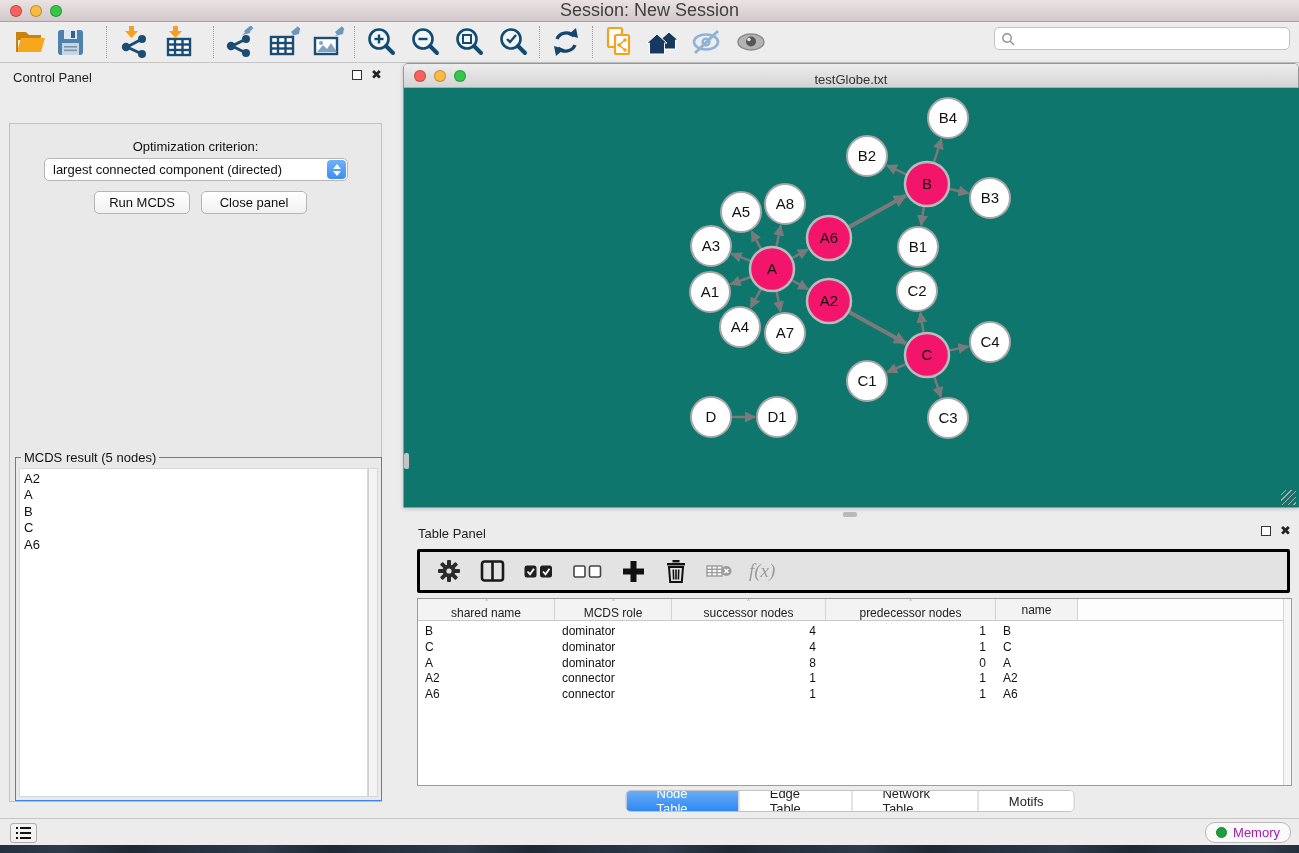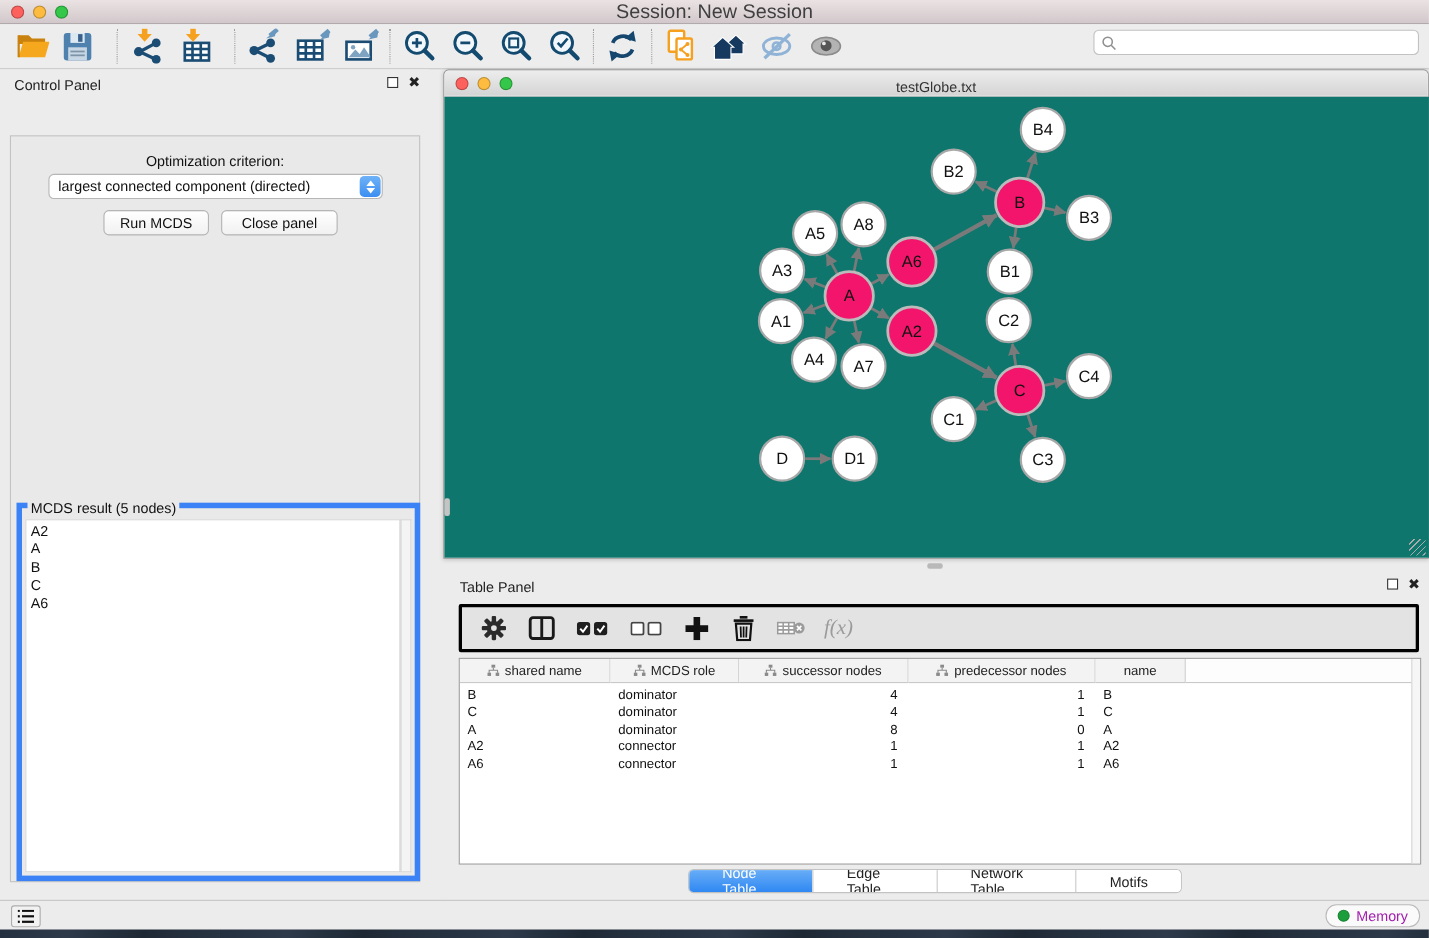--- a/index.html
+++ b/index.html
@@ -41,21 +41,21 @@
   .cp-inner { position:absolute; left:9px; top:60px; width:373px; height:679px; background:#E9E9E9; border:1px solid #C2C2C2; }
   .opt-label { position:absolute; left:0; top:15px; width:100%; text-align:center; font-size:13px; color:#111; }
   .dropdown { position:absolute; left:34px; top:34px; width:304px; height:23px; background:#fff; border:1px solid #B6B6B6;
     border-radius:5px; display:flex; align-items:center; font-size:13px; color:#111; padding-left:8px; }
   .dd-stepper { position:absolute; right:1px; top:1px; width:19px; height:19px; border-radius:4px;
     background:linear-gradient(#6FB2F8,#3C8EF0); display:flex; flex-direction:column; align-items:center; justify-content:center; gap:2px; }
   .dd-up { width:0; height:0; border-left:4px solid transparent; border-right:4px solid transparent; border-bottom:5px solid #fff; }
   .dd-down { width:0; height:0; border-left:4px solid transparent; border-right:4px solid transparent; border-top:5px solid #fff; }
   .mac-btn { position:absolute; height:23px; background:linear-gradient(#FFFFFF,#F1F1F1); border:1px solid #B5B5B5;
     border-radius:5px; font-size:13px; color:#111; display:flex; align-items:center; justify-content:center; }
-  .fieldset { position:absolute; left:5px; top:333px; width:367px; height:344px; border:5px solid #3b82f6; }
+  .fieldset { position:absolute; left:5px; top:333px; width:367px; height:344px; border:1px solid #3b82f6; }
   .legend { position:absolute; left:5px; top:-8px; background:#E9E9E9; padding:0 3px; font-size:13px; color:#111; }
   .result-list { position:absolute; left:3px; top:10px; right:13px; bottom:3px; background:#fff; border:1px solid #D7D7D7;
     font-size:13px; color:#111; padding:2px 0 0 4px; }
   .result-list div { height:16.4px; line-height:16.4px; }
   .result-scroll { position:absolute; right:3px; top:10px; width:10px; bottom:3px; background:#F4F4F4; border:1px solid #D7D7D7; border-left:1px solid #CFCFCF; }
 
   
   .network-window { position:absolute; left:403px; top:63px; width:896px; height:445px;
     border:1px solid #979797; border-radius:5px 5px 0 0; background:#fff; box-shadow:0 1px 4px rgba(0,0,0,.18); }
   .nw-titlebar { position:absolute; left:0; top:0; width:100%; height:24px; border-radius:4px 4px 0 0;
@@ -71,21 +71,21 @@
 
   
   .table-panel { position:absolute; left:403px; top:520px; width:896px; height:298px; background:#ECECEC; }
   .tp-toolbar { position:absolute; left:14px; top:29px; width:873px; height:44px; background:#E3E3E3;
     border:3px solid #000000; border-radius:2px; display:flex; align-items:center; gap:17px; padding-left:16px; }
   .tp-ic { width:26px; height:26px; display:flex; align-items:center; justify-content:center; }
   .fx-label { font-size:19px; color:#9B9B9B; font-family:"Liberation Serif","DejaVu Serif",serif; font-style:italic; }
   .ntable { position:absolute; left:14px; top:78px; width:875px; height:188px; background:#fff; border:1px solid #9C9C9C; overflow:hidden; }
   .thead { position:absolute; left:0; top:0; height:22px; display:flex; }
   .th { height:22px; background:#F3F3F3; border-right:1px solid #D2D2D2; border-bottom:1px solid #C9C9C9;
-    display:flex; align-items:center; justify-content:center; gap:5px; font-size:12px; color:#222; }
+    display:flex; align-items:center; justify-content:center; gap:5px; font-size:12px; color:#222;flex-direction:column; }
   .thead-fill { position:absolute; left:660px; right:0; top:0; height:22px; border-bottom:1px solid #C9C9C9; background:#FDFDFD; }
   .tr { position:absolute; left:0; height:16px; display:flex; }
   .td { font-size:12px; color:#111; height:16px; line-height:16px; white-space:nowrap; overflow:hidden; }
   .td.al { text-align:left; padding-left:7px; } .td.ar { text-align:right; padding-right:10px; }
   .t-scroll { position:absolute; right:0; top:0; width:8px; height:100%; background:#F6F6F6; border-left:1px solid #D6D6D6; }
   .tp-tabs { position:absolute; left:447px; top:270px; transform:translateX(-50%); }
   .tp-tabs .tab { padding:3px 30px; }
 
   
   .statusbar { position:absolute; left:0; top:818px; width:1299px; height:27px; background:#ECECEC; border-top:1px solid #C6C6C6; }

